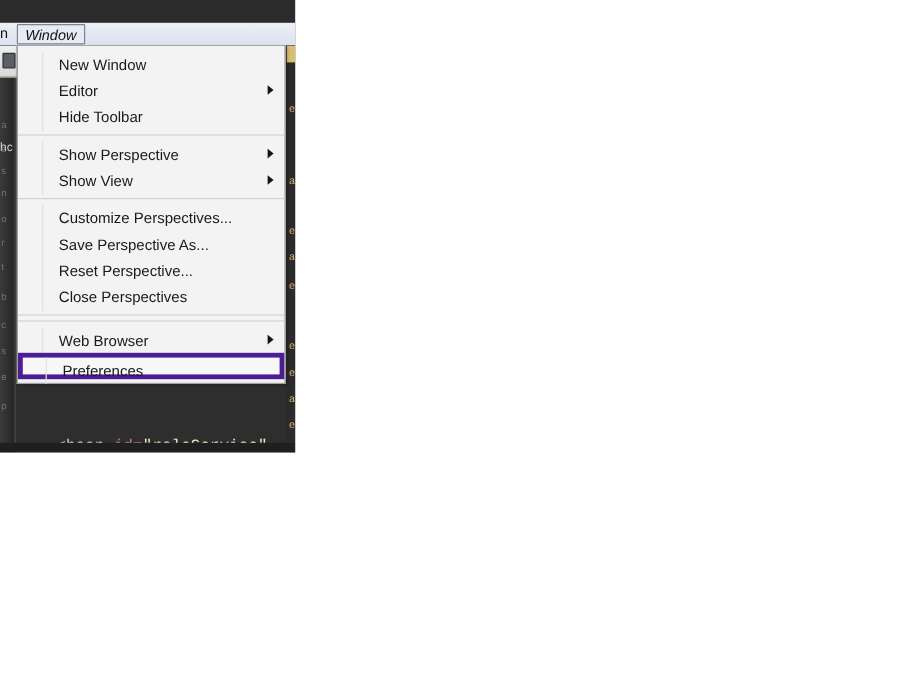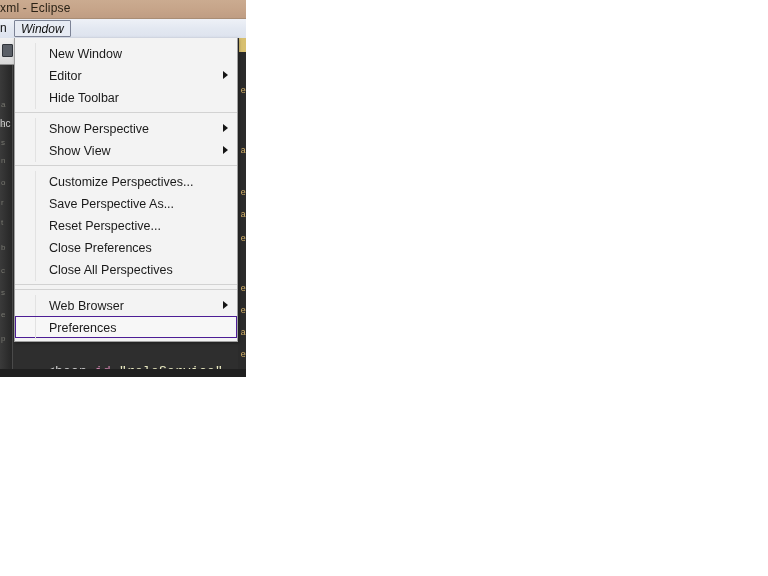--- a/index.html
+++ b/index.html
@@ -185,21 +185,21 @@
     box-sizing: border-box;
     border: 1px solid transparent;
   }
   .menu-item .gutter-line {
     position: absolute;
     left: 19px; top: 0;
     width: 1px; height: 22px;
     background: #e2e2e2;
   }
   .menu-item.hovered {
-    border: 1px solid #4c1d95;
+    border: 4px solid #4c1d95;
     background: #f7f7f7;
   }
   .menu-item .arrow {
     position: absolute;
     right: 8px;
     top: 50%;
     margin-top: -4px;
     width: 0; height: 0;
     border-left: 5px solid #151515;
     border-top: 4px solid transparent;
@@ -209,23 +209,20 @@
     height: 1px;
     background: #d2d2d2;
     margin: 4px 0 4px 0;
   }
 </style>
 </head>
 <body>
 
 <div id="eclipse-window">
 
-  <div id="title-bar">
-    <span class="title-text">xml - Eclipse</span>
-  </div>
 
   <div id="menu-bar">
     <div class="menubar-item truncated" style="left:-2px;">n</div>
     <div class="menubar-item selected" style="left:14px;font-style:italic;">Window</div>
     <div class="menubar-item" style="left:76px;margin-top:47px;">Help</div>
   </div>
 
   <div id="workbench">
 
     <div id="left-rail">
@@ -307,25 +304,21 @@
     <div class="menu-item">
       <span class="gutter-line"></span>
       <span>Save Perspective As...</span>
     </div>
     <div class="menu-item">
       <span class="gutter-line"></span>
       <span>Reset Perspective...</span>
     </div>
     <div class="menu-item">
       <span class="gutter-line"></span>
-      <span>Close Preferences</span>
-    </div>
-    <div class="menu-item">
-      <span class="gutter-line"></span>
-      <span>Close All Perspectives</span>
+      <span>Close Perspectives</span>
     </div>
 
     <div class="menu-sep"></div>
 
 
     <div class="menu-sep"></div>
 
     <div class="menu-item">
       <span class="gutter-line"></span>
       <span>Web Browser</span>

